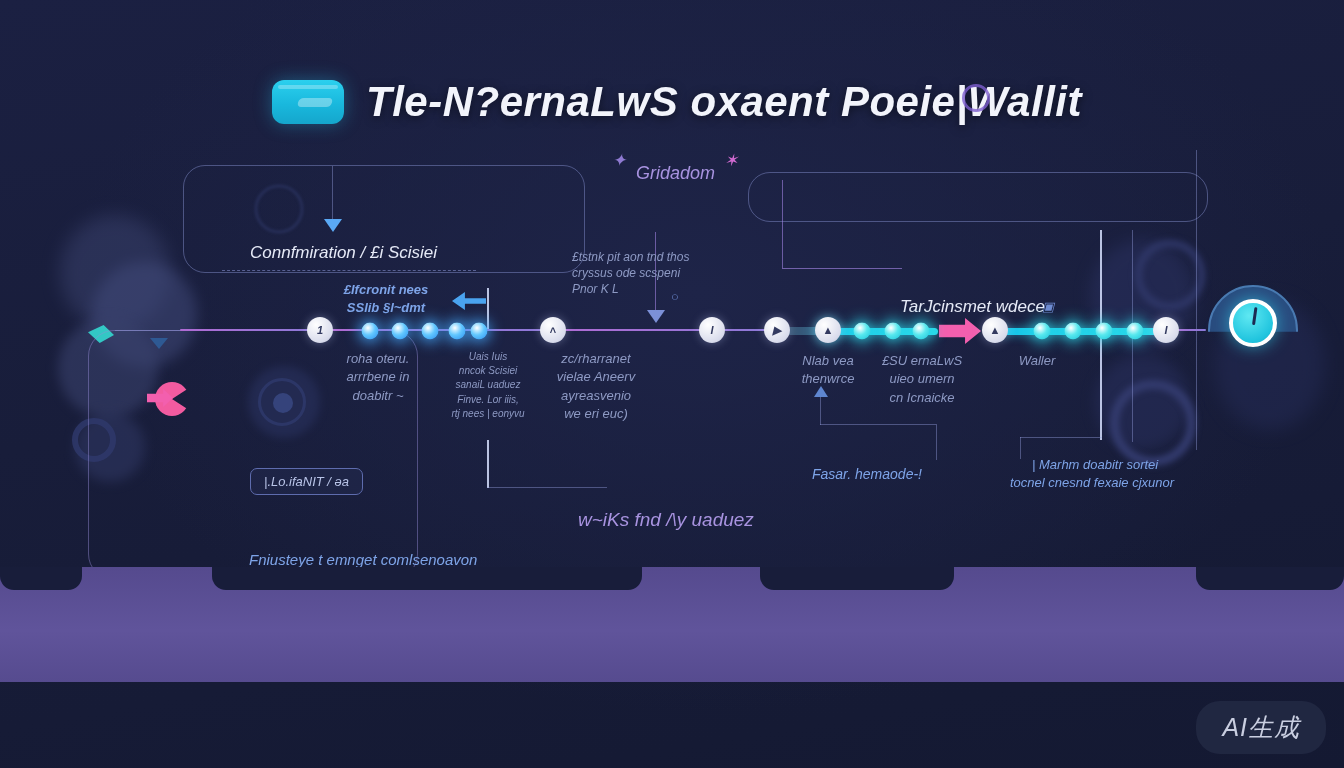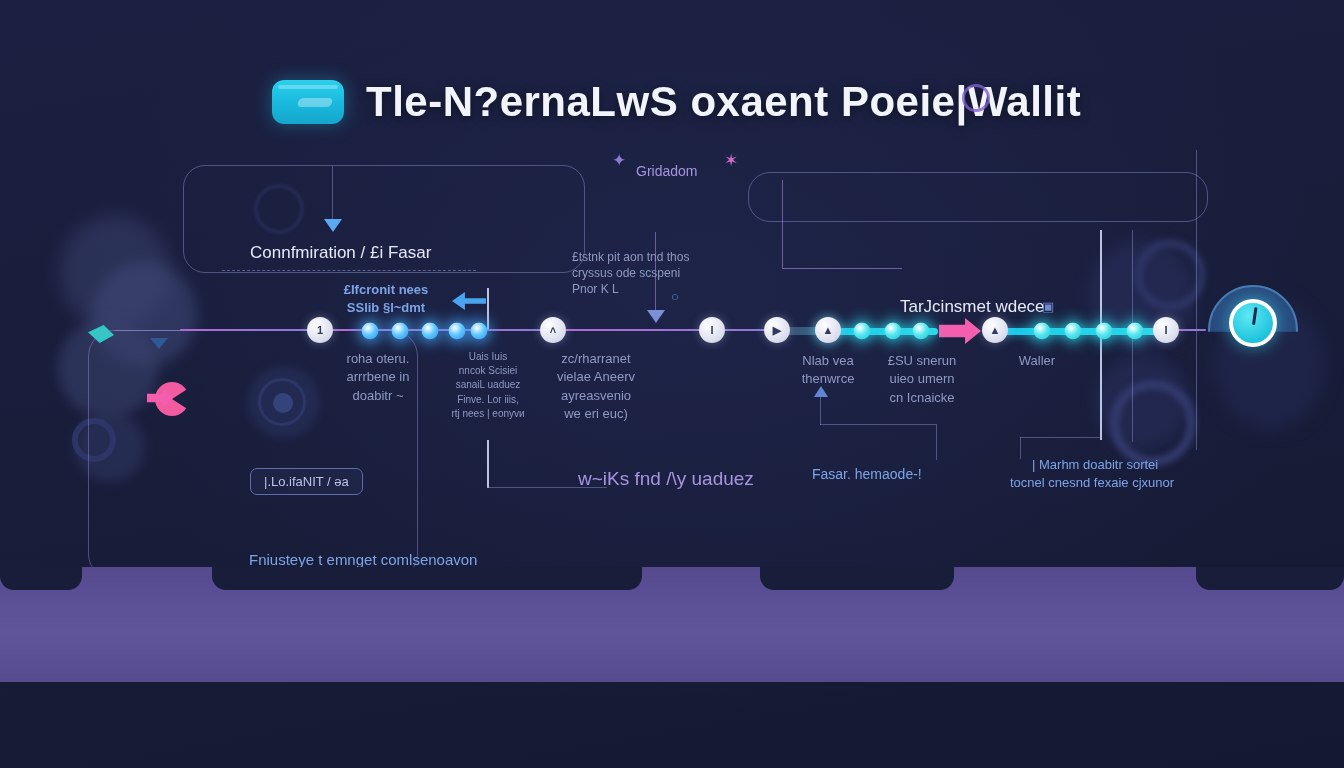--- a/index.html
+++ b/index.html
@@ -9,20 +9,21 @@
     background: #151a33;
     font-family: "Liberation Sans", sans-serif;
   }
   #stage {
     position: relative;
     width: 1344px; height: 768px;
     background:
       radial-gradient(ellipse 900px 600px at 52% 38%, #1e2448 0%, rgba(26,31,61,0) 70%),
       linear-gradient(170deg, #1b2042 0%, #181d3a 45%, #141932 100%);
     overflow: hidden;
+    font-style: italic;
   }
 
   
   .blob { position: absolute; border-radius: 50%; pointer-events: none; }
   .blob.b1 { left: 60px;  top: 215px; width: 110px; height: 115px;
              background: #3c4470; opacity: .5; filter: blur(9px); }
   .blob.b2 { left: 92px;  top: 262px; width: 105px; height: 105px;
              background: #414a7a; opacity: .55; filter: blur(7px); }
   .blob.b3 { left: 58px;  top: 318px; width: 100px; height: 100px;
              background: #39416c; opacity: .6; filter: blur(6px); }
@@ -288,34 +289,34 @@
 
   <div class="hline" style="left:115px; top:330px; width:210px;"></div>
 
   <div class="title-row">
     <div class="title-icon"></div>
     <div class="title-text">Tle-N?ernaLwS oxaent Poeie|Wallit</div>
   </div>
   <div class="title-dot"></div>
 
   <div class="mini-glyph" style="left:612px; top:152px; color:#8f7ad2;">✦</div>
-  <div class="lbl violet" style="left:636px; top:163px; font-size:14px;">Gridadom</div>
+  <div class="lbl violet" style="left:636px; top:163px; font-size:18px;">Gridadom</div>
   <div class="mini-glyph" style="left:724px; top:152px; color:#d06ad0;">✶</div>
 
-  <div class="lbl white" style="left:250px; top:243px; font-size:17px;">Connfmiration / £i Fasar</div>
+  <div class="lbl white" style="left:250px; top:243px; font-size:17px;">Connfmiration / £i Scisiei</div>
   <div class="lbl blue c" style="left:386px; top:282px; font-size:13px; font-weight:bold;">£Ifcronit nees</div>
   <div class="lbl blue c" style="left:386px; top:300px; font-size:13px; font-weight:bold;">SSlib §l~dmt</div>
 
   <div class="lbl grey" style="left:572px; top:250px; font-size:12px;">£tstnk  pit aon  tnd thos</div>
   <div class="lbl grey" style="left:572px; top:266px; font-size:12px;">cryssus  ode  scspeni</div>
   <div class="lbl grey" style="left:572px; top:282px; font-size:12px;">Pnor  K  L</div>
 
   <div class="lbl white" style="left:900px; top:285px; font-size:17px;margin-top:12px;">TarJcinsmet wdece</div>
 
-  <div class="lbl violet" style="left:578px; top:468px; font-size:19px;">w~iKs  fnd /\y  uaduez</div>
+  <div class="lbl violet" style="left:578px; top:509px; font-size:19px;">w~iKs  fnd /\y  uaduez</div>
   <div class="lbl blue" style="left:812px; top:466px; font-size:14px;">Fasar. hemaode-!</div>
 
   <div class="lbl blue" style="left:1032px; top:457px; font-size:13px;">| Marhm doabitr sortei</div>
   <div class="lbl blue" style="left:1010px; top:475px; font-size:13px;">tocnel cnesnd fexaie cjxunor</div>
 
   <div class="lbl blue" style="left:249px; top:551px; font-size:15px;">Fniusteye t emnget comlsenoavon</div>
 
   <div class="chip">|.Lo.ifaNIT / əa</div>
 
   <div class="tl-seg violet" style="left:180px; top:329px; width:145px;"></div>
@@ -380,21 +381,21 @@
         <div>zc/rharranet</div>
         <div>vielae Aneerv</div>
         <div>ayreasvenio</div>
         <div>we eri euc)</div>
       </div>
       <div class="lbl grey c multiline" style="left: 828px; top: 352px; font-size: 13px;">
         <div>Nlab vea</div>
         <div>thenwrce</div>
       </div>
       <div class="lbl grey c multiline" style="left: 922px; top: 352px; font-size: 13px;">
-        <div>£SU  snerun</div>
+        <div>£SU  ernaLwS</div>
         <div>uieo  umern</div>
         <div>cn  Icnaicke</div>
       </div>
       <div class="lbl grey c multiline" style="left: 1037px; top: 352px; font-size: 13px;">
         <div>Waller</div>
       </div>
     </div>
 
   <div class="gauge">
     <div class="arc"></div>
@@ -405,14 +406,15 @@
   <div class="mini-glyph" style="left:1042px; top:300px; color:#6d8ad0; font-size:13px;">▣</div>
   <div class="mini-glyph" style="left:671px; top:290px; color:#6d8ad0; font-size:13px;">○</div>
 
   <div class="footer-band"></div>
   <div class="notch" style="left:0px;   top:567px; width:82px;  height:23px;"></div>
   <div class="notch" style="left:212px; top:567px; width:430px; height:23px;"></div>
   <div class="notch" style="left:760px; top:567px; width:194px; height:23px;"></div>
   <div class="notch" style="left:1196px; top:567px; width:148px; height:23px;"></div>
 
 
+  <div class="watermark">AI生成</div>
 
 </div>
 
 </body></html>

